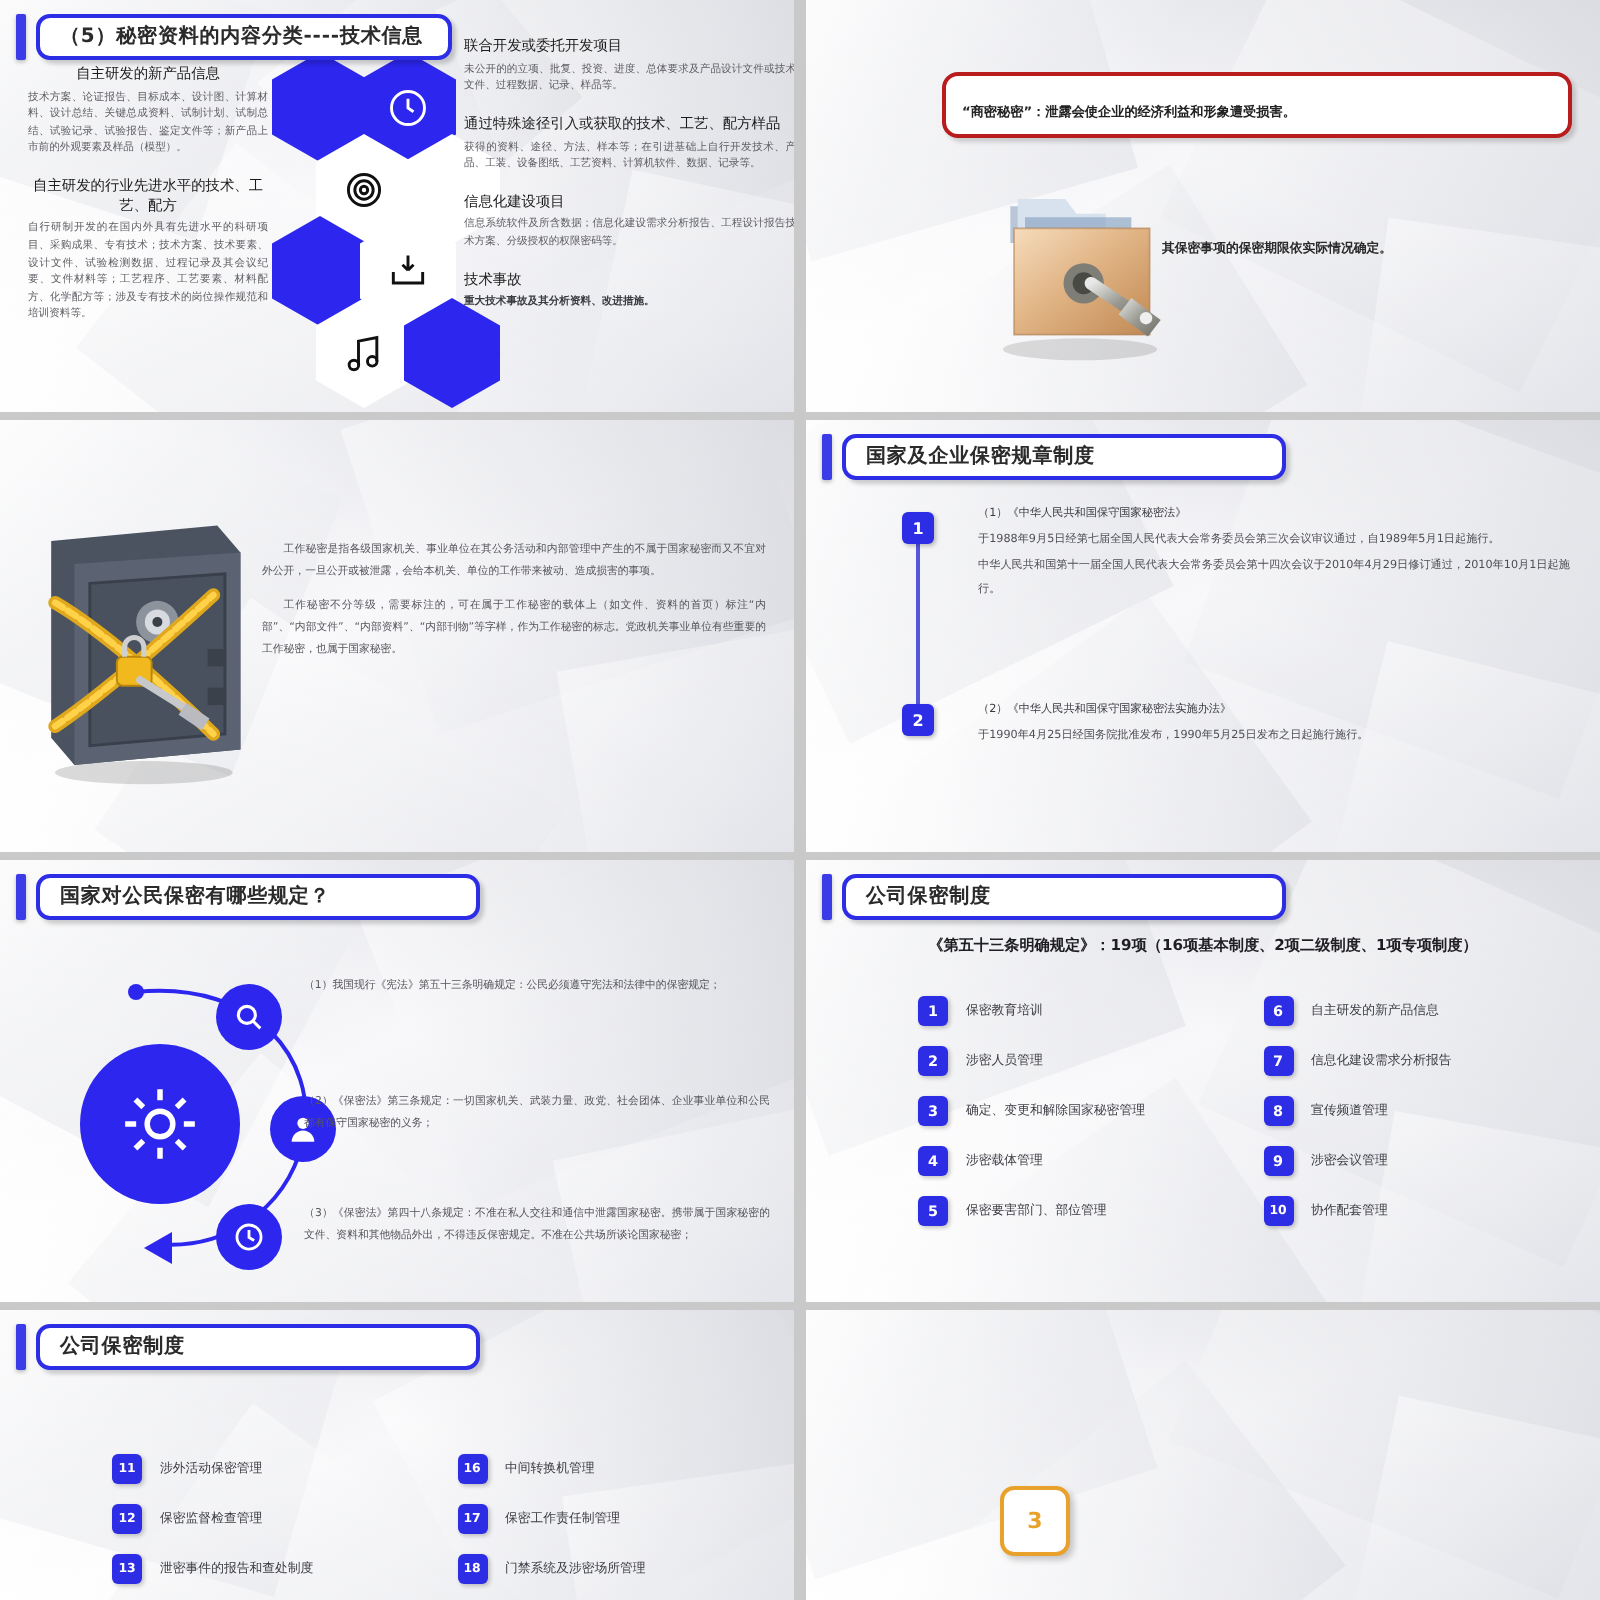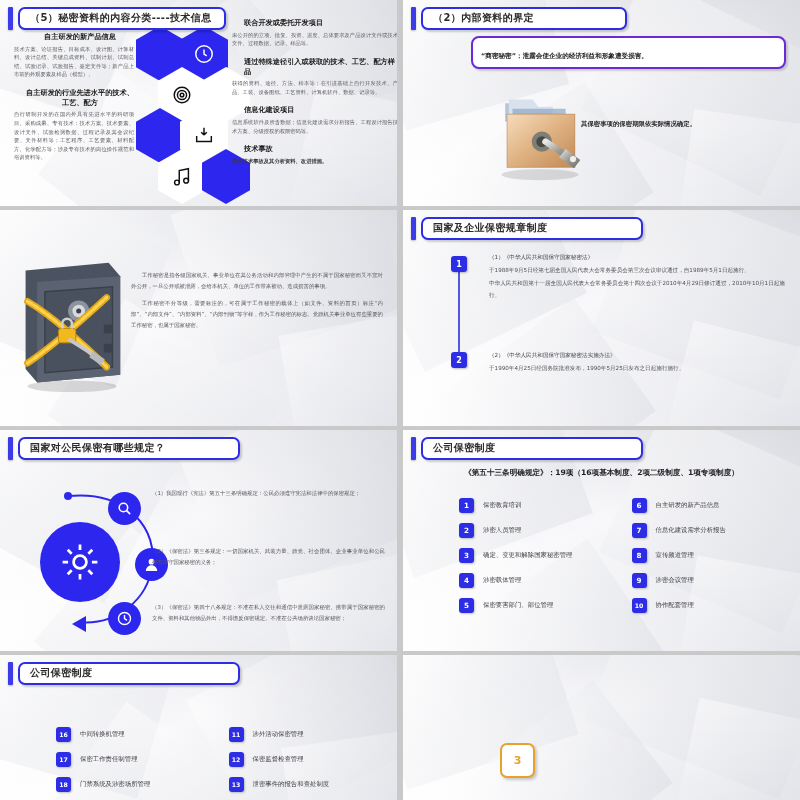--- a/index.html
+++ b/index.html
@@ -44,36 +44,36 @@
     padding:2px 12px 3px 10px;min-width:180px;
     box-shadow:2px 2px 2px rgba(0,0,0,.18);
     display:flex;align-items:center;
   }
   .hdr .box span{font-size:10px;font-weight:bold;color:#2b2b2b;letter-spacing:.4px;white-space:nowrap;}
   .hdr.wide .box{min-width:196px;text-align:center;}
 
   
   .s1 .colL{position:absolute;left:14px;top:32px;width:120px;z-index:4;}
   .s1 .colR{position:absolute;left:232px;top:18px;width:166px;z-index:4;}
-  .h3{font-size:7.2px;font-weight:bold;color:#1b1b1b;margin:0 0 3px 12px;line-height:1.35;}
+  .h3{font-size:7.2px;font-weight:normal;color:#1b1b1b;margin:0 0 3px 0;line-height:1.35;}
   .bd{font-size:5.3px;color:#5d5d63;line-height:1.62;margin:0 0 9px 0;text-align:justify;}
   .s1 .colL .h3{text-align:center;}
   .s1 .colL .bd{text-align:justify;}
   .hexwrap{position:absolute;left:136px;top:26px;width:108px;height:160px;z-index:3;}
   .hex{position:absolute;width:48px;height:55px;
     clip-path:polygon(50% 0%,100% 25%,100% 75%,50% 100%,0% 75%,0% 25%);
     display:flex;align-items:center;justify-content:center;}
   .hex.b{background:#2C26EE;}
   .hex.w{background:#ffffff;}
   .hex svg{width:22px;height:22px;}
 
   
   .callout{
     position:absolute;left:68px;top:36px;right:14px;
-    background:#fff;border:2px solid #6d28d9;border-radius:8px;
+    background:#fff;border:2px solid #b91c1c;border-radius:8px;
     padding:5px 8px;box-shadow:2px 2px 2px rgba(0,0,0,.16);z-index:4;
   }
   .callout span{font-size:6.6px;font-weight:bold;color:#222;}
   .s2 .note{position:absolute;left:178px;top:120px;font-size:6.4px;font-weight:bold;color:#2a2a2a;z-index:4;}
   .folder{position:absolute;left:82px;top:72px;width:110px;height:110px;z-index:3;}
 
   
   .s3 .para{position:absolute;left:131px;top:60px;right:14px;z-index:4;}
   .s3 .para p{font-size:5.4px;color:#55555c;line-height:2.05;margin:0 0 6px 0;text-align:justify;text-indent:2em;}
   .safe{position:absolute;left:12px;top:45px;width:116px;height:140px;z-index:3;}
@@ -197,26 +197,20 @@
 
   <div class="slide s2">
     <div class="bg"></div>
     <div class="facets">
       <span style="left:-20px;top:-30px;width:170px;height:140px;transform:rotate(-16deg)"></span>
       <span style="left:200px;top:10px;width:200px;height:150px;transform:rotate(26deg)"></span>
       <span style="left:50px;top:120px;width:180px;height:130px;transform:rotate(-32deg)"></span>
       <span style="left:280px;top:120px;width:170px;height:150px;transform:rotate(8deg)"></span>
     </div>
 
-    <div class="hdr">
-      <div class="tick"></div>
-      <div class="box">
-        <span>（2）内部资料的界定</span>
-      </div>
-    </div>
 
     <div class="callout">
       <span>“商密秘密”：泄露会使企业的经济利益和形象遭受损害。</span>
     </div>
 
     <div class="folder">
       <svg viewBox="0 0 120 120" width="110" height="110">
         <ellipse cx="60" cy="112" rx="42" ry="6" fill="#000" opacity=".12"></ellipse>
         <path d="M22 34h30l7 8h14v12H22z" fill="#b9c6d8"></path>
         <path d="M26 30h26l6 8h16v14H26z" fill="#d8e2ee"></path>
@@ -456,45 +450,45 @@
     <div class="hdr wide">
       <div class="tick"></div>
       <div class="box">
         <span>公司保密制度</span>
       </div>
     </div>
 
     <div class="cols">
       <div class="col">
         <div class="li">
+            <div class="n w3">11</div>
+            <div class="t">涉外活动保密管理</div>
+          </div>
+        <div class="li">
+            <div class="n w3">12</div>
+            <div class="t">保密监督检查管理</div>
+          </div>
+        <div class="li">
+            <div class="n w3">13</div>
+            <div class="t">泄密事件的报告和查处制度</div>
+          </div>
+
+      </div>
+      <div class="col">
+        <div class="li">
             <div class="n w3">16</div>
             <div class="t">中间转换机管理</div>
           </div>
         <div class="li">
             <div class="n w3">17</div>
             <div class="t">保密工作责任制管理</div>
           </div>
         <div class="li">
             <div class="n w3">18</div>
             <div class="t">门禁系统及涉密场所管理</div>
-          </div>
-
-      </div>
-      <div class="col">
-        <div class="li">
-            <div class="n w3">11</div>
-            <div class="t">涉外活动保密管理</div>
-          </div>
-        <div class="li">
-            <div class="n w3">12</div>
-            <div class="t">保密监督检查管理</div>
-          </div>
-        <div class="li">
-            <div class="n w3">13</div>
-            <div class="t">泄密事件的报告和查处制度</div>
           </div>
 
       </div>
     </div>
   </div>
 
   <div class="slide s8">
     <div class="bg"></div>
     <div class="facets">
       <span style="left:-20px;top:-20px;width:180px;height:130px;transform:rotate(-18deg)"></span>

